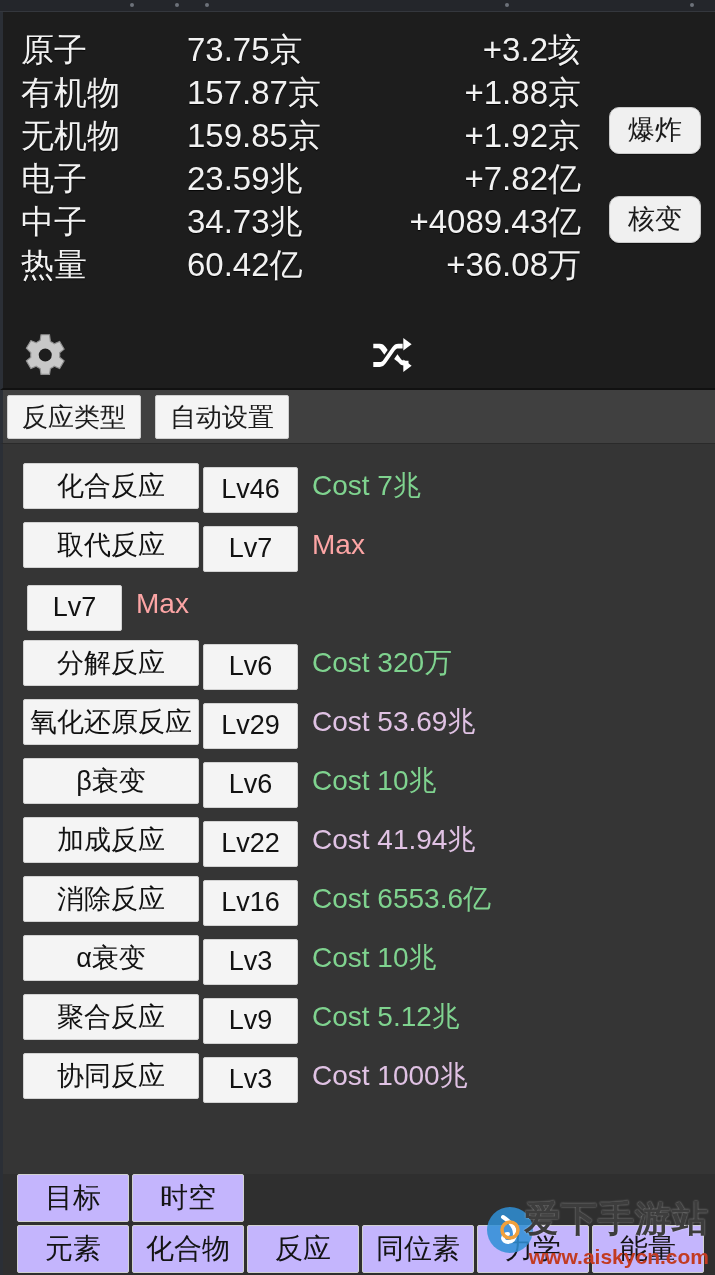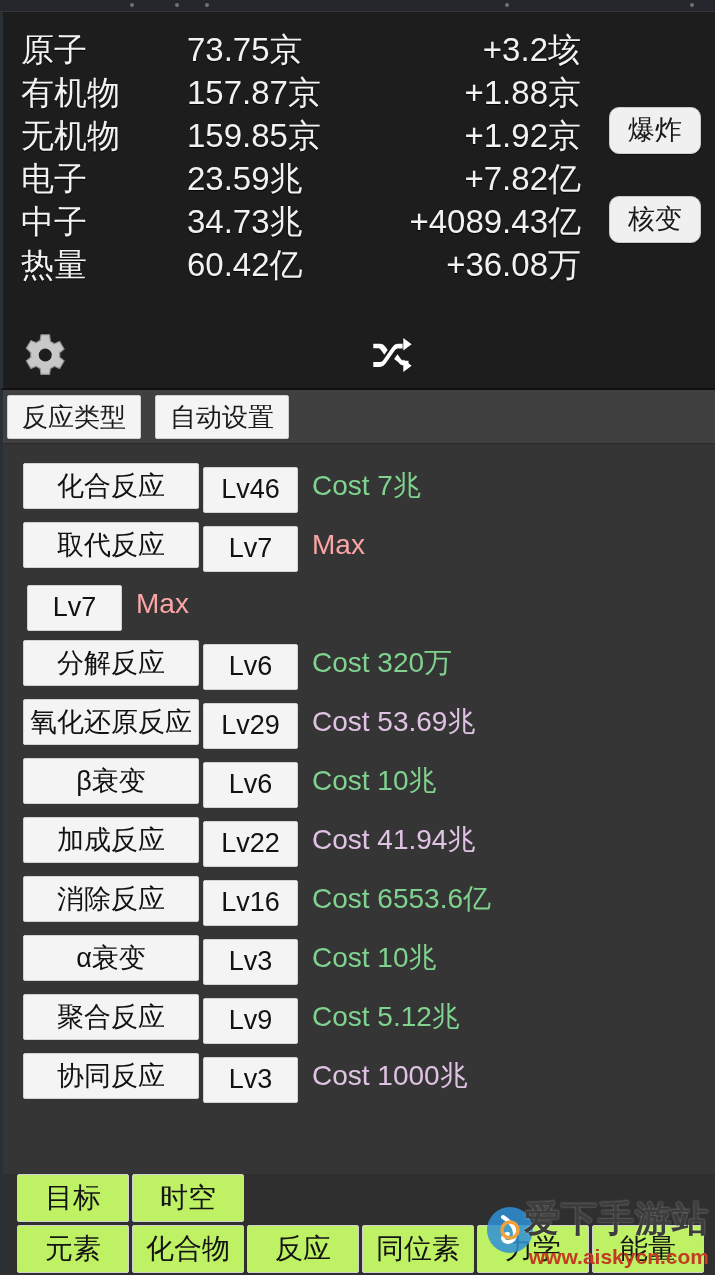--- a/index.html
+++ b/index.html
@@ -198,21 +198,21 @@
     border-left: 3px solid #2b2f36;
     padding-bottom: 2px;
   }
   .nav-row {
     display: flex;
     gap: 3px;
     padding-left: 14px;
   }
   .nav-row.row-top { margin-bottom: 3px; }
   .nav-btn {
-    background: #bef264;
+    background: #c4b5fd;
     color: #141414;
     border: 1px solid #d0d0d0;
     border-radius: 2px;
     height: 48px;
     min-width: 112px;
     display: flex;
     align-items: center;
     justify-content: center;
     font-size: 28px;
     padding: 12px 12px;

